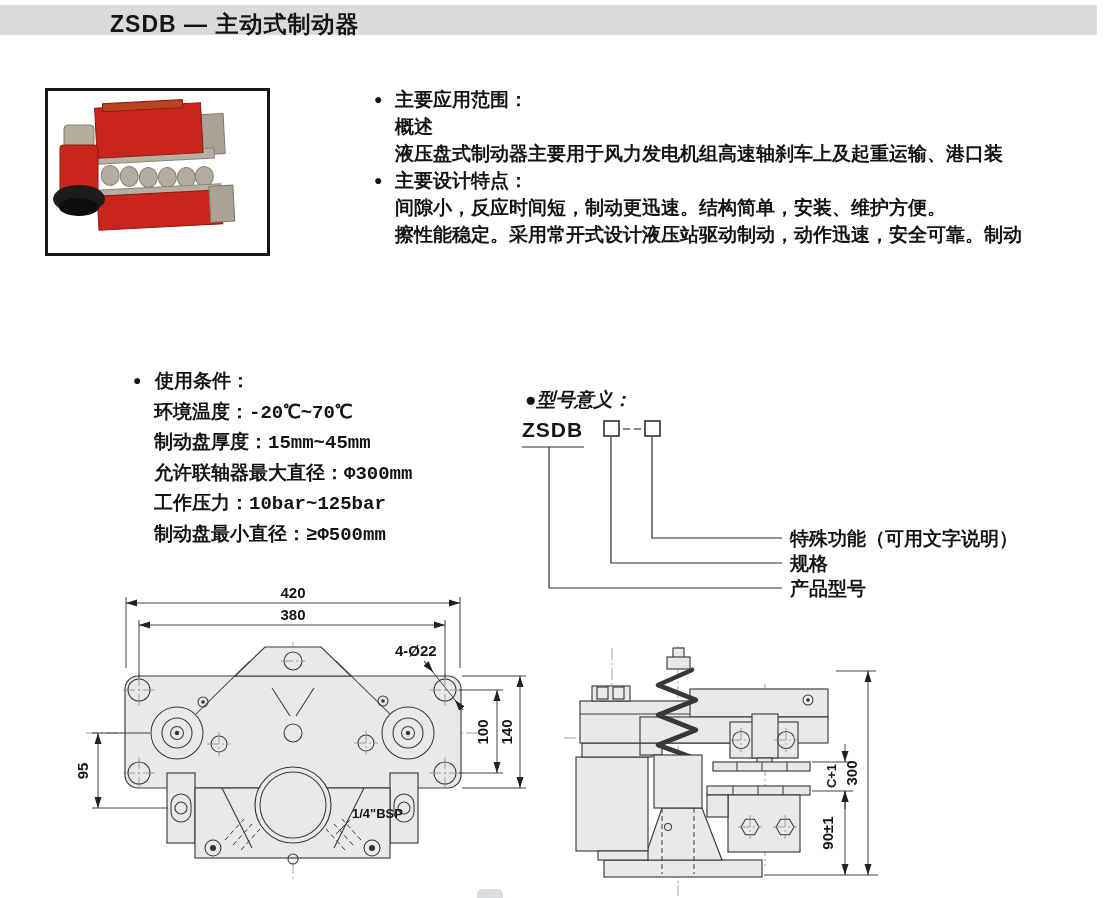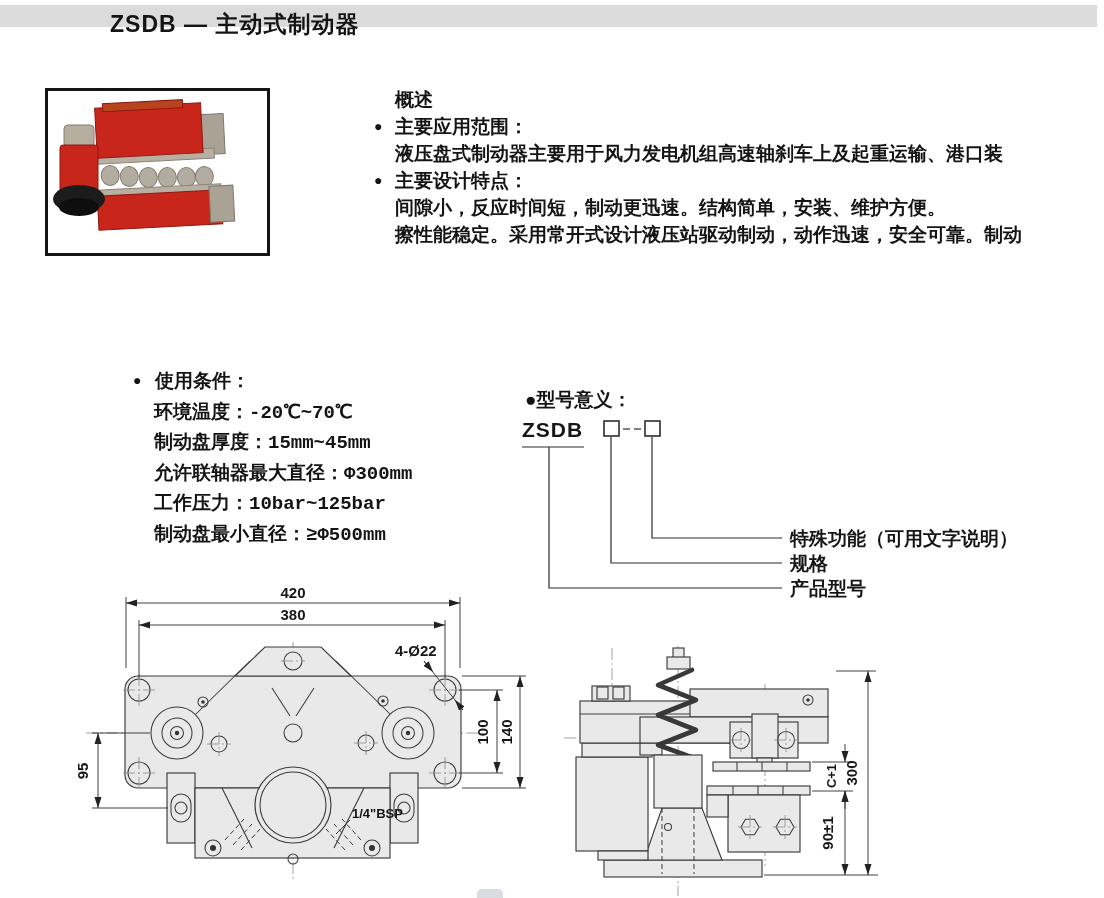--- a/index.html
+++ b/index.html
@@ -1,29 +1,29 @@
 <!DOCTYPE html>
 <html><head>
 <meta charset="utf-8">
 <style>
   body{margin:0;background:#f2f2f2;}
   .page{position:relative;width:1104px;height:898px;background:#ffffff;overflow:hidden;
         font-family:"Liberation Sans",sans-serif;color:#141414;}
-  .titlebar{position:absolute;left:0;top:5px;width:1097px;height:22px;background:#dbdbdb;}
+  .titlebar{position:absolute;left:0;top:5px;width:1097px;height:30px;background:#dbdbdb;}
   .titlebar .t{position:absolute;left:110px;top:4px;font-size:23px;font-weight:700;letter-spacing:1px;white-space:nowrap;}
   .photo{position:absolute;left:45px;top:88px;width:219px;height:162px;border:3px solid #151515;background:#fff;}
   .txt{font-weight:700;font-size:19px;}
   .ovr{position:absolute;left:374px;top:86px;width:724px;}
   .row{line-height:27px;white-space:nowrap;}
   .row .bl{display:inline-block;width:21px;font-size:14px;vertical-align:2px;}
   .row.ind{padding-left:21px;}
   .cond{position:absolute;left:133px;top:366px;font-family:Liberation Mono, monospace;}
   .cond .row{line-height:30.6px;}
   .cond .row .bl{width:22px;}
-  .modelhead{position:absolute;left:525px;top:388px;line-height:24px;white-space:nowrap;}
+  .modelhead{position:absolute;left:525px;top:388px;line-height:24px;white-space:nowrap;font-style:italic;}
   .svgabs{position:absolute;}
   svg text{font-family:"Liberation Sans",sans-serif;font-weight:700;fill:#161616;}
   .mz{font-size:21px;letter-spacing:1px;}
   .mt{font-size:19px;}
   .mln{stroke:#2d2d2d;stroke-width:1.2;fill:none;}
   .mbx{fill:none;stroke:#2d2d2d;stroke-width:1.6;}
   .oln{fill:#e9e9e9;stroke:#3c3c3c;stroke-width:1.15;}
   .oln2{fill:none;stroke:#3c3c3c;stroke-width:1.05;}
   .dln{stroke:#2d2d2d;stroke-width:0.9;fill:none;}
   .cl{stroke:#8c8c8c;stroke-width:0.8;fill:none;stroke-dasharray:12 3 2 3;}
@@ -61,22 +61,22 @@
       <g>
         <rect x="16" y="34" width="30" height="22" rx="4" fill="#b5ae9f" stroke="#857f73"></rect>
         <rect x="12" y="54" width="38" height="48" rx="3" fill="#c8251b" stroke="#8f1811"></rect>
         <ellipse cx="31" cy="108" rx="26" ry="14" fill="#1c1c1c"></ellipse>
         <ellipse cx="31" cy="116" rx="20" ry="9" fill="#0e0e0e"></ellipse>
       </g>
     </svg>
   </div>
 
   <div class="ovr txt">
+    <div class="row"><span class="bl">●</span><span>主要应用范围：</span></div>
     <div class="row ind">概述</div>
-    <div class="row"><span class="bl">●</span><span>主要应用范围：</span></div>
     <div class="row ind">液压盘式制动器主要用于风力发电机组高速轴刹车上及起重运输、港口装</div>
     <div class="row"><span class="bl">●</span><span>主要设计特点：</span></div>
     <div class="row ind">间隙小，反应时间短，制动更迅速。结构简单，安装、维护方便。</div>
     <div class="row ind">擦性能稳定。采用常开式设计液压站驱动制动，动作迅速，安全可靠。制动</div>
   </div>
 
   <div class="cond txt">
     <div class="row"><span class="bl">●</span><span>使用条件：</span></div>
     <div class="row ind">环境温度：-20℃~70℃</div>
     <div class="row ind">制动盘厚度：15mm~45mm</div>

